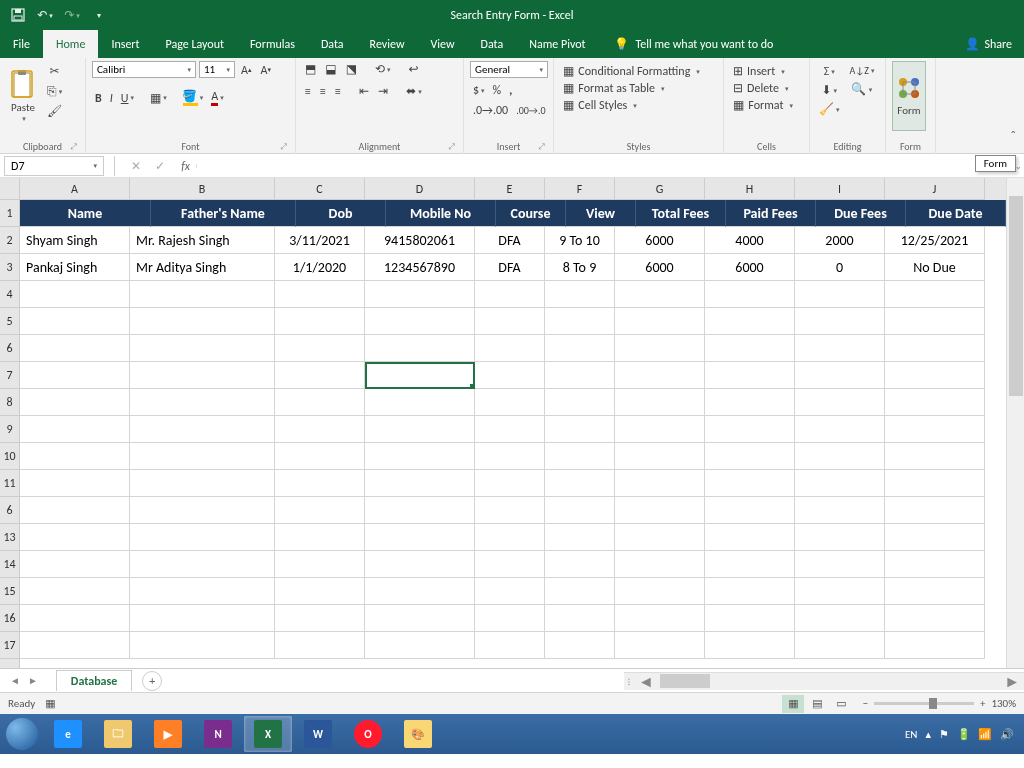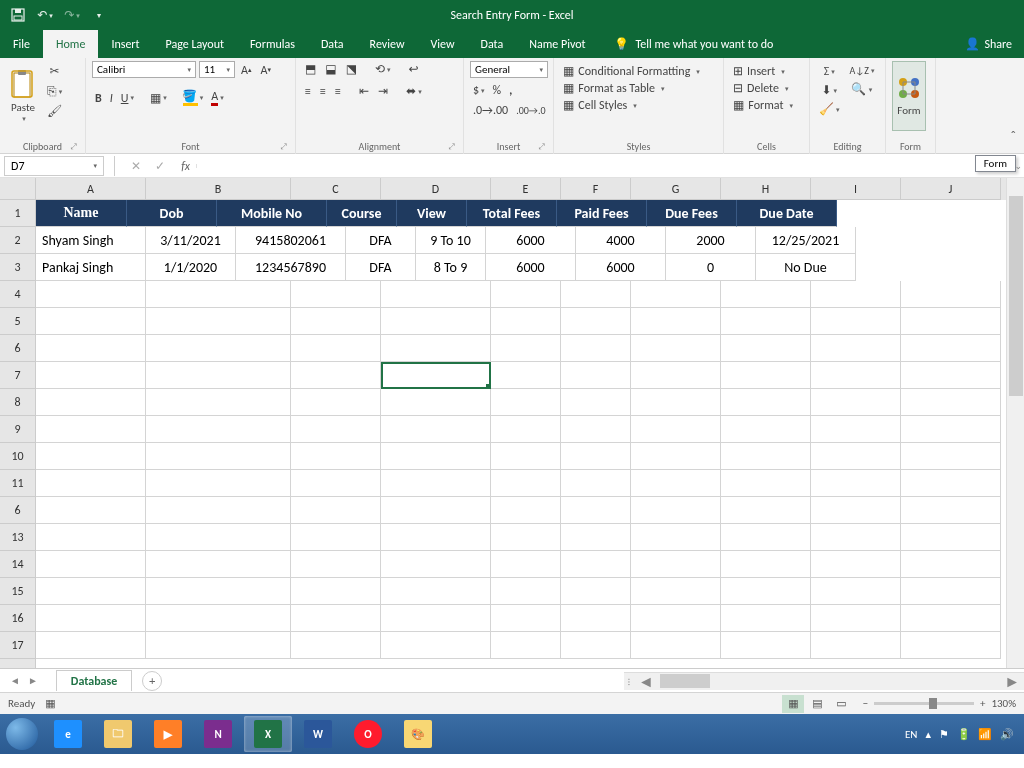--- a/index.html
+++ b/index.html
@@ -368,43 +368,46 @@
         <div class="ch" style="width: 110px;">D</div>
         <div class="ch" style="width: 70px;">E</div>
         <div class="ch" style="width: 70px;">F</div>
         <div class="ch" style="width: 90px;">G</div>
         <div class="ch" style="width: 90px;">H</div>
         <div class="ch" style="width: 90px;">I</div>
         <div class="ch" style="width: 100px;">J</div>
       </div>
     <div class="rows" id="grid-rows">
         <div class="row">
-          <div class="cell hdr-cell" style="width: 91px; font-family: Liberation Serif, serif;">Name</div>
+          <div class="cell hdr-cell" style="width: 131px;">Name</div>
+          <div class="cell hdr-cell" style="width: 145px;">Father's Name</div>
           <div class="cell hdr-cell" style="width: 90px;">Dob</div>
           <div class="cell hdr-cell" style="width: 110px;">Mobile No</div>
           <div class="cell hdr-cell" style="width: 70px;">Course</div>
           <div class="cell hdr-cell" style="width: 70px;">View</div>
           <div class="cell hdr-cell" style="width: 90px;">Total Fees</div>
           <div class="cell hdr-cell" style="width: 90px;">Paid Fees</div>
           <div class="cell hdr-cell" style="width: 90px;">Due Fees</div>
           <div class="cell hdr-cell" style="width: 100px;">Due Date</div>
         </div>
         <div class="row">
           <div class="cell data-cell left" style="width: 110px;">Shyam Singh</div>
+          <div class="cell data-cell left" style="width: 145px;">Mr. Rajesh Singh</div>
           <div class="cell data-cell" style="width: 90px;">3/11/2021</div>
           <div class="cell data-cell" style="width: 110px;">9415802061</div>
           <div class="cell data-cell" style="width: 70px;">DFA</div>
           <div class="cell data-cell" style="width: 70px;">9 To 10</div>
           <div class="cell data-cell" style="width: 90px;">6000</div>
           <div class="cell data-cell" style="width: 90px;">4000</div>
           <div class="cell data-cell" style="width: 90px;">2000</div>
           <div class="cell data-cell" style="width: 100px;">12/25/2021</div>
         </div>
         <div class="row">
           <div class="cell data-cell left" style="width: 110px;">Pankaj Singh</div>
+          <div class="cell data-cell left" style="width: 145px;">Mr Aditya Singh</div>
           <div class="cell data-cell" style="width: 90px;">1/1/2020</div>
           <div class="cell data-cell" style="width: 110px;">1234567890</div>
           <div class="cell data-cell" style="width: 70px;">DFA</div>
           <div class="cell data-cell" style="width: 70px;">8 To 9</div>
           <div class="cell data-cell" style="width: 90px;">6000</div>
           <div class="cell data-cell" style="width: 90px;">6000</div>
           <div class="cell data-cell" style="width: 90px;">0</div>
           <div class="cell data-cell" style="width: 100px;">No Due</div>
         </div>
         <div class="row">

